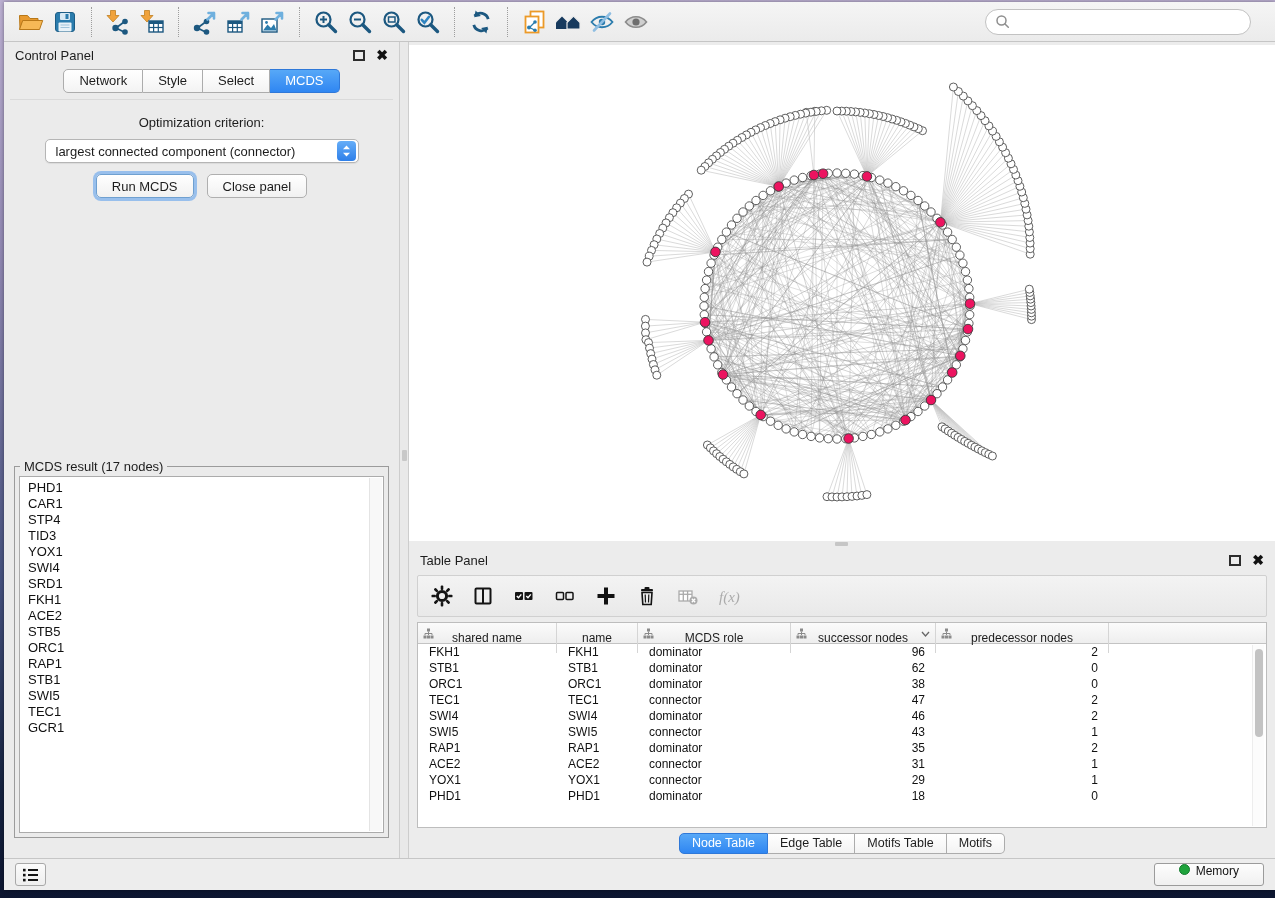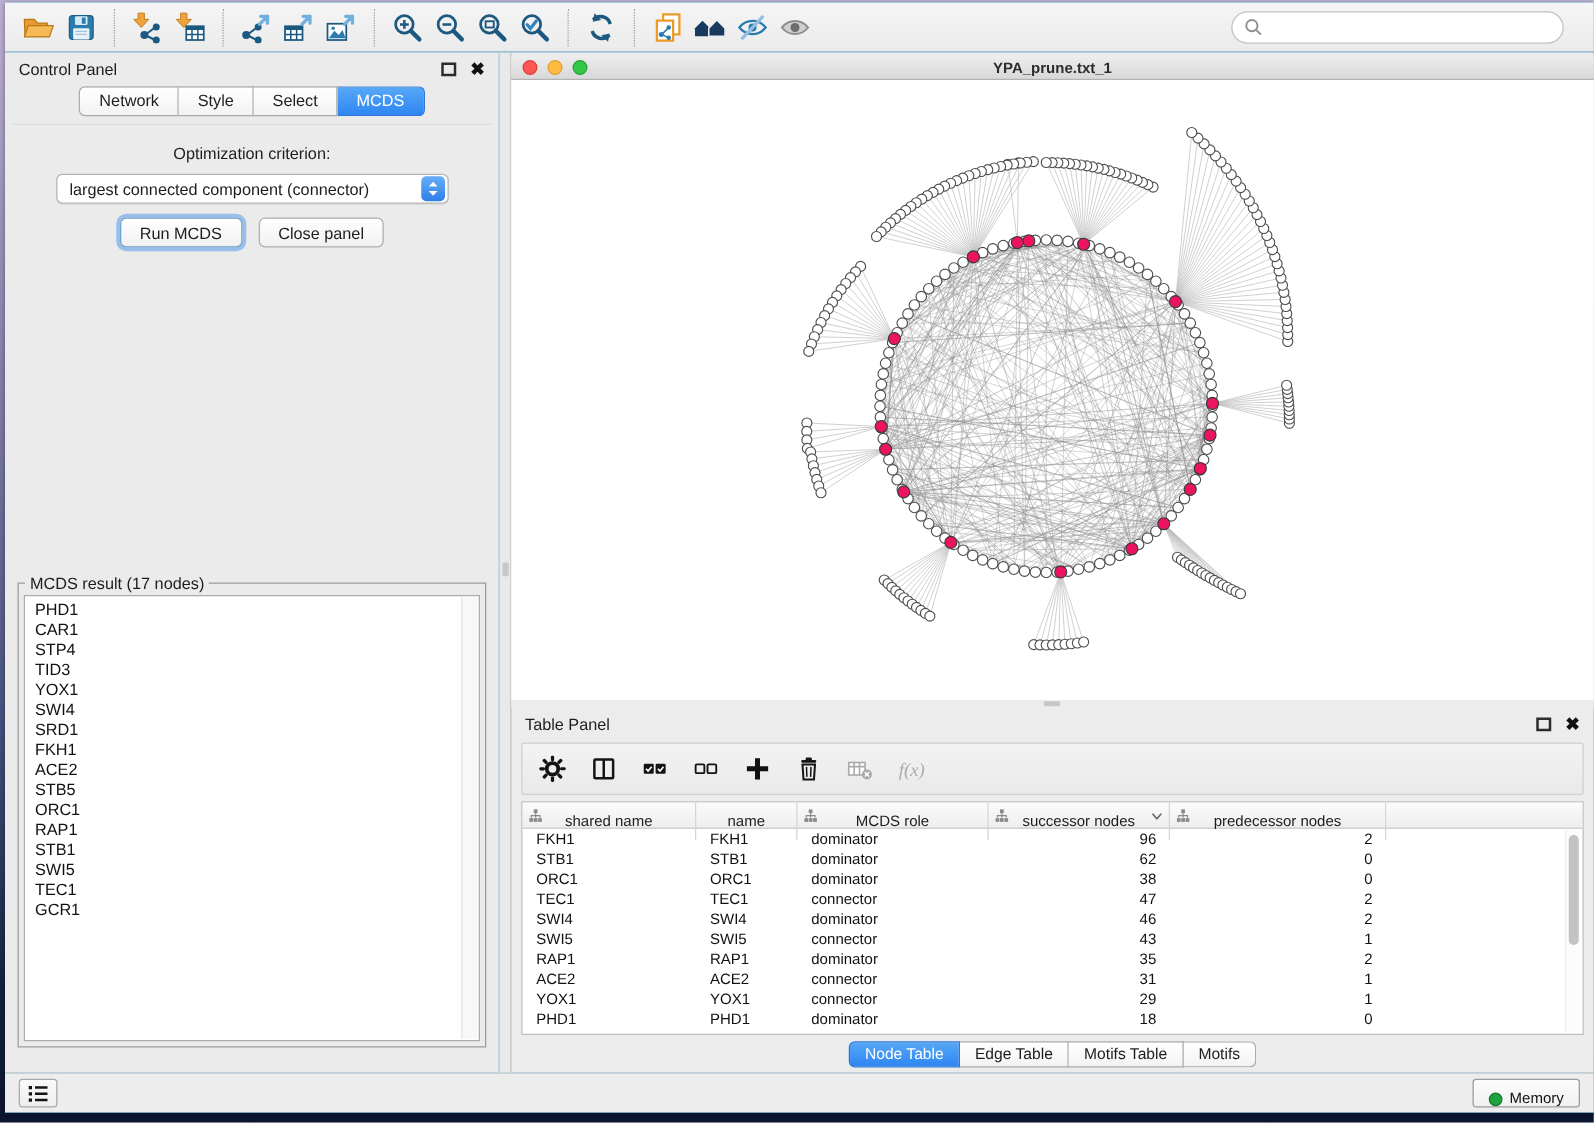--- a/index.html
+++ b/index.html
@@ -83,21 +83,21 @@
   .td { flex:none; padding:0 11px; white-space:nowrap; overflow:hidden; }
   .td.r { text-align:right; }
   .tbl-scroll { position:absolute; top:22px; right:2px; bottom:1px; width:12px; background:#FCFCFC; border-left:1px solid #EDEDED; }
   .tbl-thumb { position:absolute; top:4px; left:2px; width:8px; height:88px; background:#C3C3C3; border-radius:5px; }
   .tp-tabs { flex:none; height:30px; display:flex; justify-content:center; align-items:center; }
   .tp-tabs .seg { font-size:12.5px; padding:2px 12px 3px; }
 
   
   .status-bar { height:32px; flex:none; background:#EDEDED; border-top:1px solid #C6C6C6; display:flex; align-items:center; padding:0 11px; }
   .menu-btn { width:31px; height:23px; background:linear-gradient(#FBFBFB,#EEEEEE); border:1px solid #A8A8A8; border-radius:3px; display:flex; align-items:center; justify-content:center; }
-  .memory-btn { margin-left:auto; height:23px; padding:0 12px; background:linear-gradient(#FDFDFD,#F0F0F0); border:1px solid #9B9B9B; border-radius:3px; display:flex; align-items:flex-end; gap:6px; font-size:12px; color:#111; }
+  .memory-btn { margin-left:auto; height:23px; padding:0 24px; background:linear-gradient(#FDFDFD,#F0F0F0); border:1px solid #9B9B9B; border-radius:3px; display:flex; align-items:flex-start; gap:6px; font-size:12px; color:#111; }
   .mem-dot { width:11px; height:11px; border-radius:50%; border:1px solid #117A2C; }
 </style>
 </head>
 <body>
 
 <div class="app">
 
   <div class="toolbar">
     <div class="tb-icons">
         <div class="tbtn">
@@ -308,28 +308,20 @@
         </div>
       </div>
     </div>
 
     <div class="v-splitter">
         <div class="grip"></div>
       </div>
 
     <div class="right-col">
       <div class="net-window">
-        <div class="net-titlebar">
-          <div class="lights">
-            <span class="light red"></span>
-            <span class="light yellow"></span>
-            <span class="light green"></span>
-          </div>
-          <div class="net-title">YPA_prune.txt_1</div>
-        </div>
         <div class="net-canvas">
           <svg id="netsvg" width="866" height="496" viewBox="0 0 866 496">
               <g>
                 <line x1="402.1" y1="130.6" x2="547.3" y2="202.2" stroke="#909090" stroke-opacity="0.4" stroke-width="0.7"></line>
                 <line x1="308.7" y1="319.8" x2="550.9" y2="311.9" stroke="#909090" stroke-opacity="0.4" stroke-width="0.7"></line>
                 <line x1="509.0" y1="155.5" x2="560.7" y2="252.3" stroke="#909090" stroke-opacity="0.4" stroke-width="0.7"></line>
                 <line x1="377.1" y1="383.9" x2="340.3" y2="361.0" stroke="#909090" stroke-opacity="0.4" stroke-width="0.7"></line>
                 <line x1="302.1" y1="303.8" x2="410.6" y2="392.9" stroke="#909090" stroke-opacity="0.4" stroke-width="0.7"></line>
                 <line x1="559.9" y1="243.6" x2="547.3" y2="319.8" stroke="#909090" stroke-opacity="0.4" stroke-width="0.7"></line>
                 <line x1="369.2" y1="141.7" x2="295.3" y2="269.7" stroke="#909090" stroke-opacity="0.4" stroke-width="0.7"></line>

